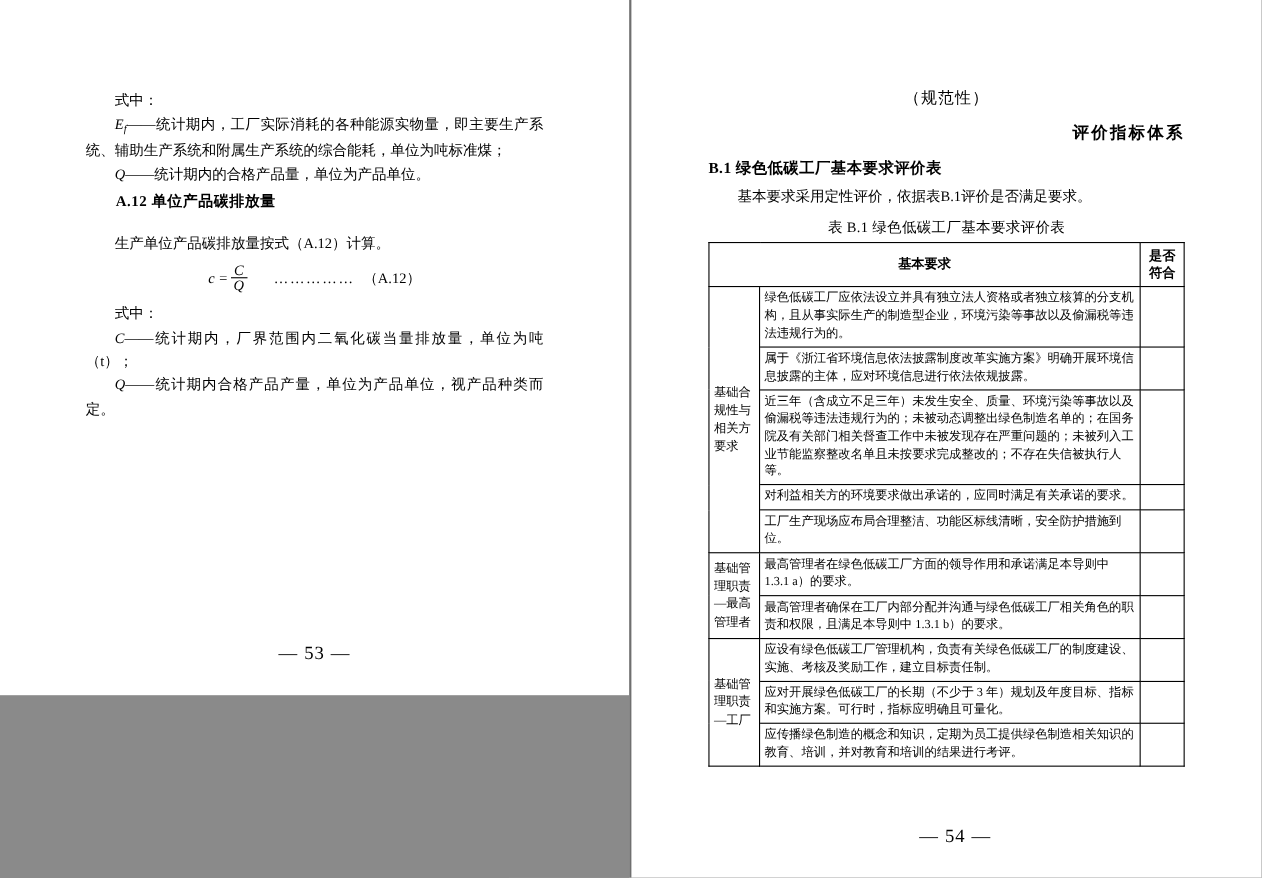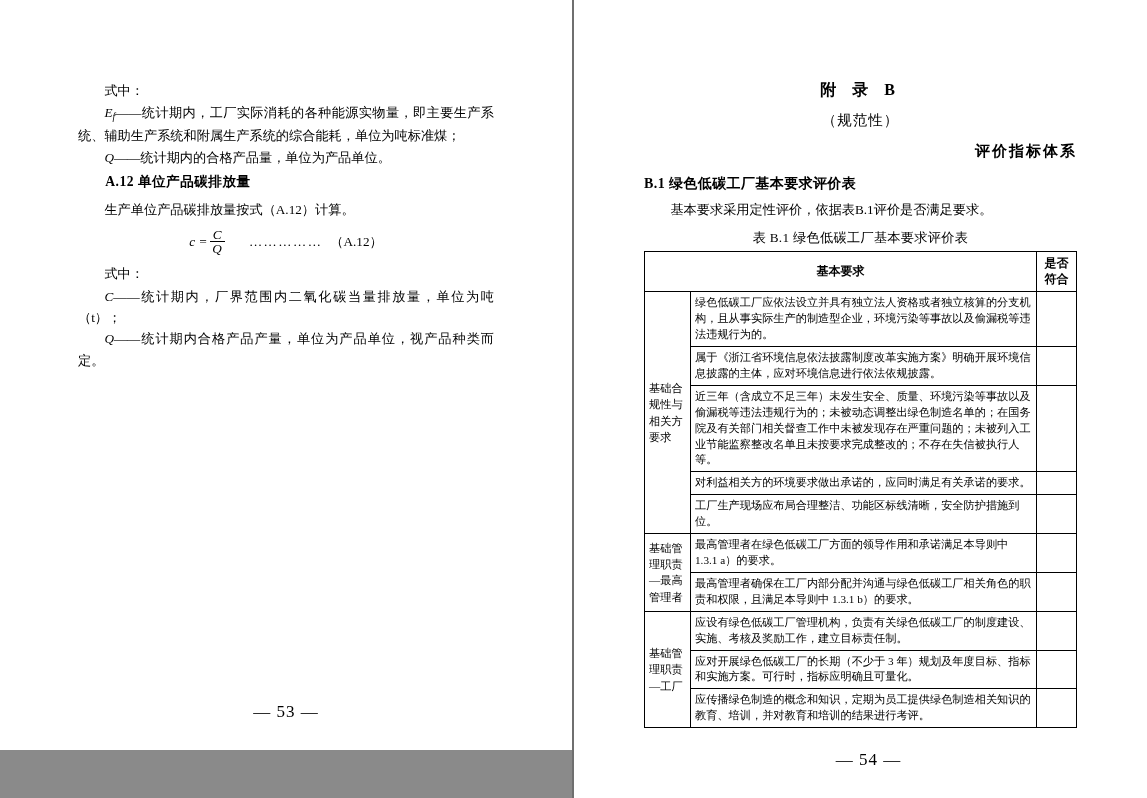--- a/index.html
+++ b/index.html
@@ -19,21 +19,21 @@
     height: 798px;
     background: #8a8a8a;
   }
   .page {
     background: #ffffff;
     position: relative;
     box-sizing: border-box;
   }
   .page-left {
     width: 572px;
-    height: 750px;
+    height: 632px;
     padding: 80px 78px 4px 78px;
   }
   .page-right {
     width: 575px;
     height: 798px;
     padding: 80px 70px 0 70px;
     border-left: 2px solid #6f6f6f;
   }
 
   
@@ -47,21 +47,21 @@
   .p { margin: 0 0 1px 0; }
   .hang {
     margin: 0;
     text-indent: 2em;
   }
   .sub { font-size: 0.72em; vertical-align: -0.28em; }
   .ital { font-style: italic; font-family: "Liberation Serif", serif; }
   .secttitle {
     font-weight: bold;
     font-size: 13.6px;
-    margin: 3px 0 6px 0;
+    margin: 3px 0 16px 0;
     text-indent: 2em;
     letter-spacing: 0.5px;
   }
   .formula-line {
     display: flex;
     align-items: center;
     justify-content: center;
     margin: 7px 0 7px 0;
     font-size: 13.2px;
   }
@@ -204,21 +204,20 @@
       <p class="p hang"><span class="ital">C</span><span>——统计期内，厂界范围内二氧化碳当量排放量，单位为吨（t）；</span></p>
 
       <p class="p hang"><span class="ital">Q</span><span>——统计期内合格产品产量，单位为产品单位，视产品种类而定。</span></p>
 
     </div>
     <div class="folio folio-left">— 53 —</div>
   </div>
 
   <div class="page page-right">
 
-    <div class="appendix-title">附 录 B</div>
     <div class="appendix-sub">（规范性）</div>
     <div class="appendix-sub2">评价指标体系</div>
 
     <div class="b1-head">B.1  绿色低碳工厂基本要求评价表</div>
     <div class="b1-para">基本要求采用定性评价，依据表B.1评价是否满足要求。</div>
 
     <div class="table-caption">表 B.1  绿色低碳工厂基本要求评价表</div>
 
     <table class="eval">
       <colgroup>

